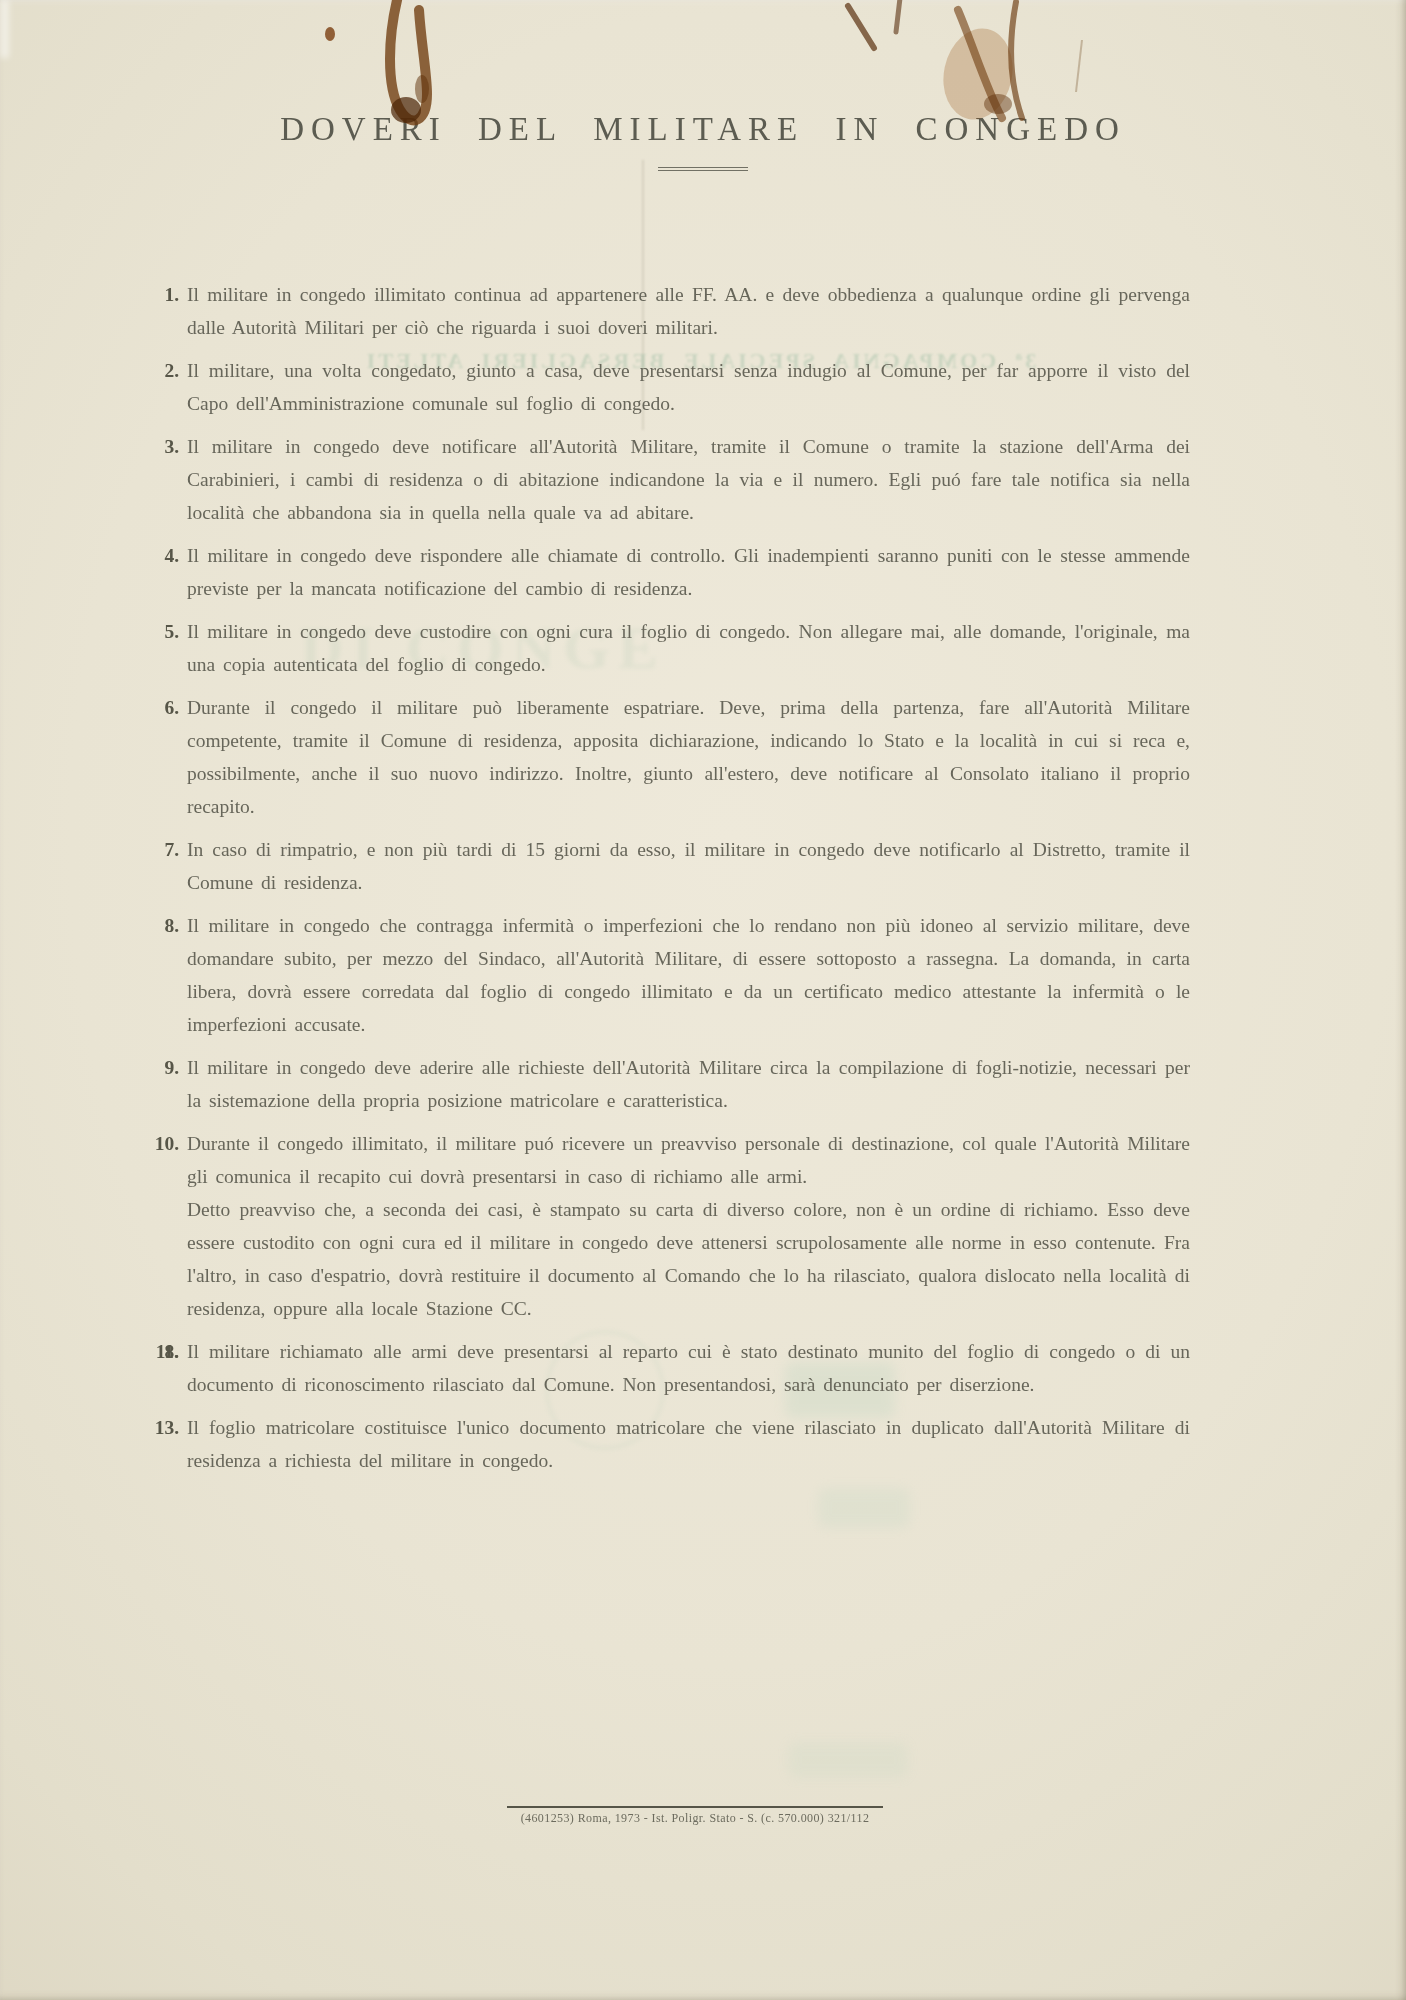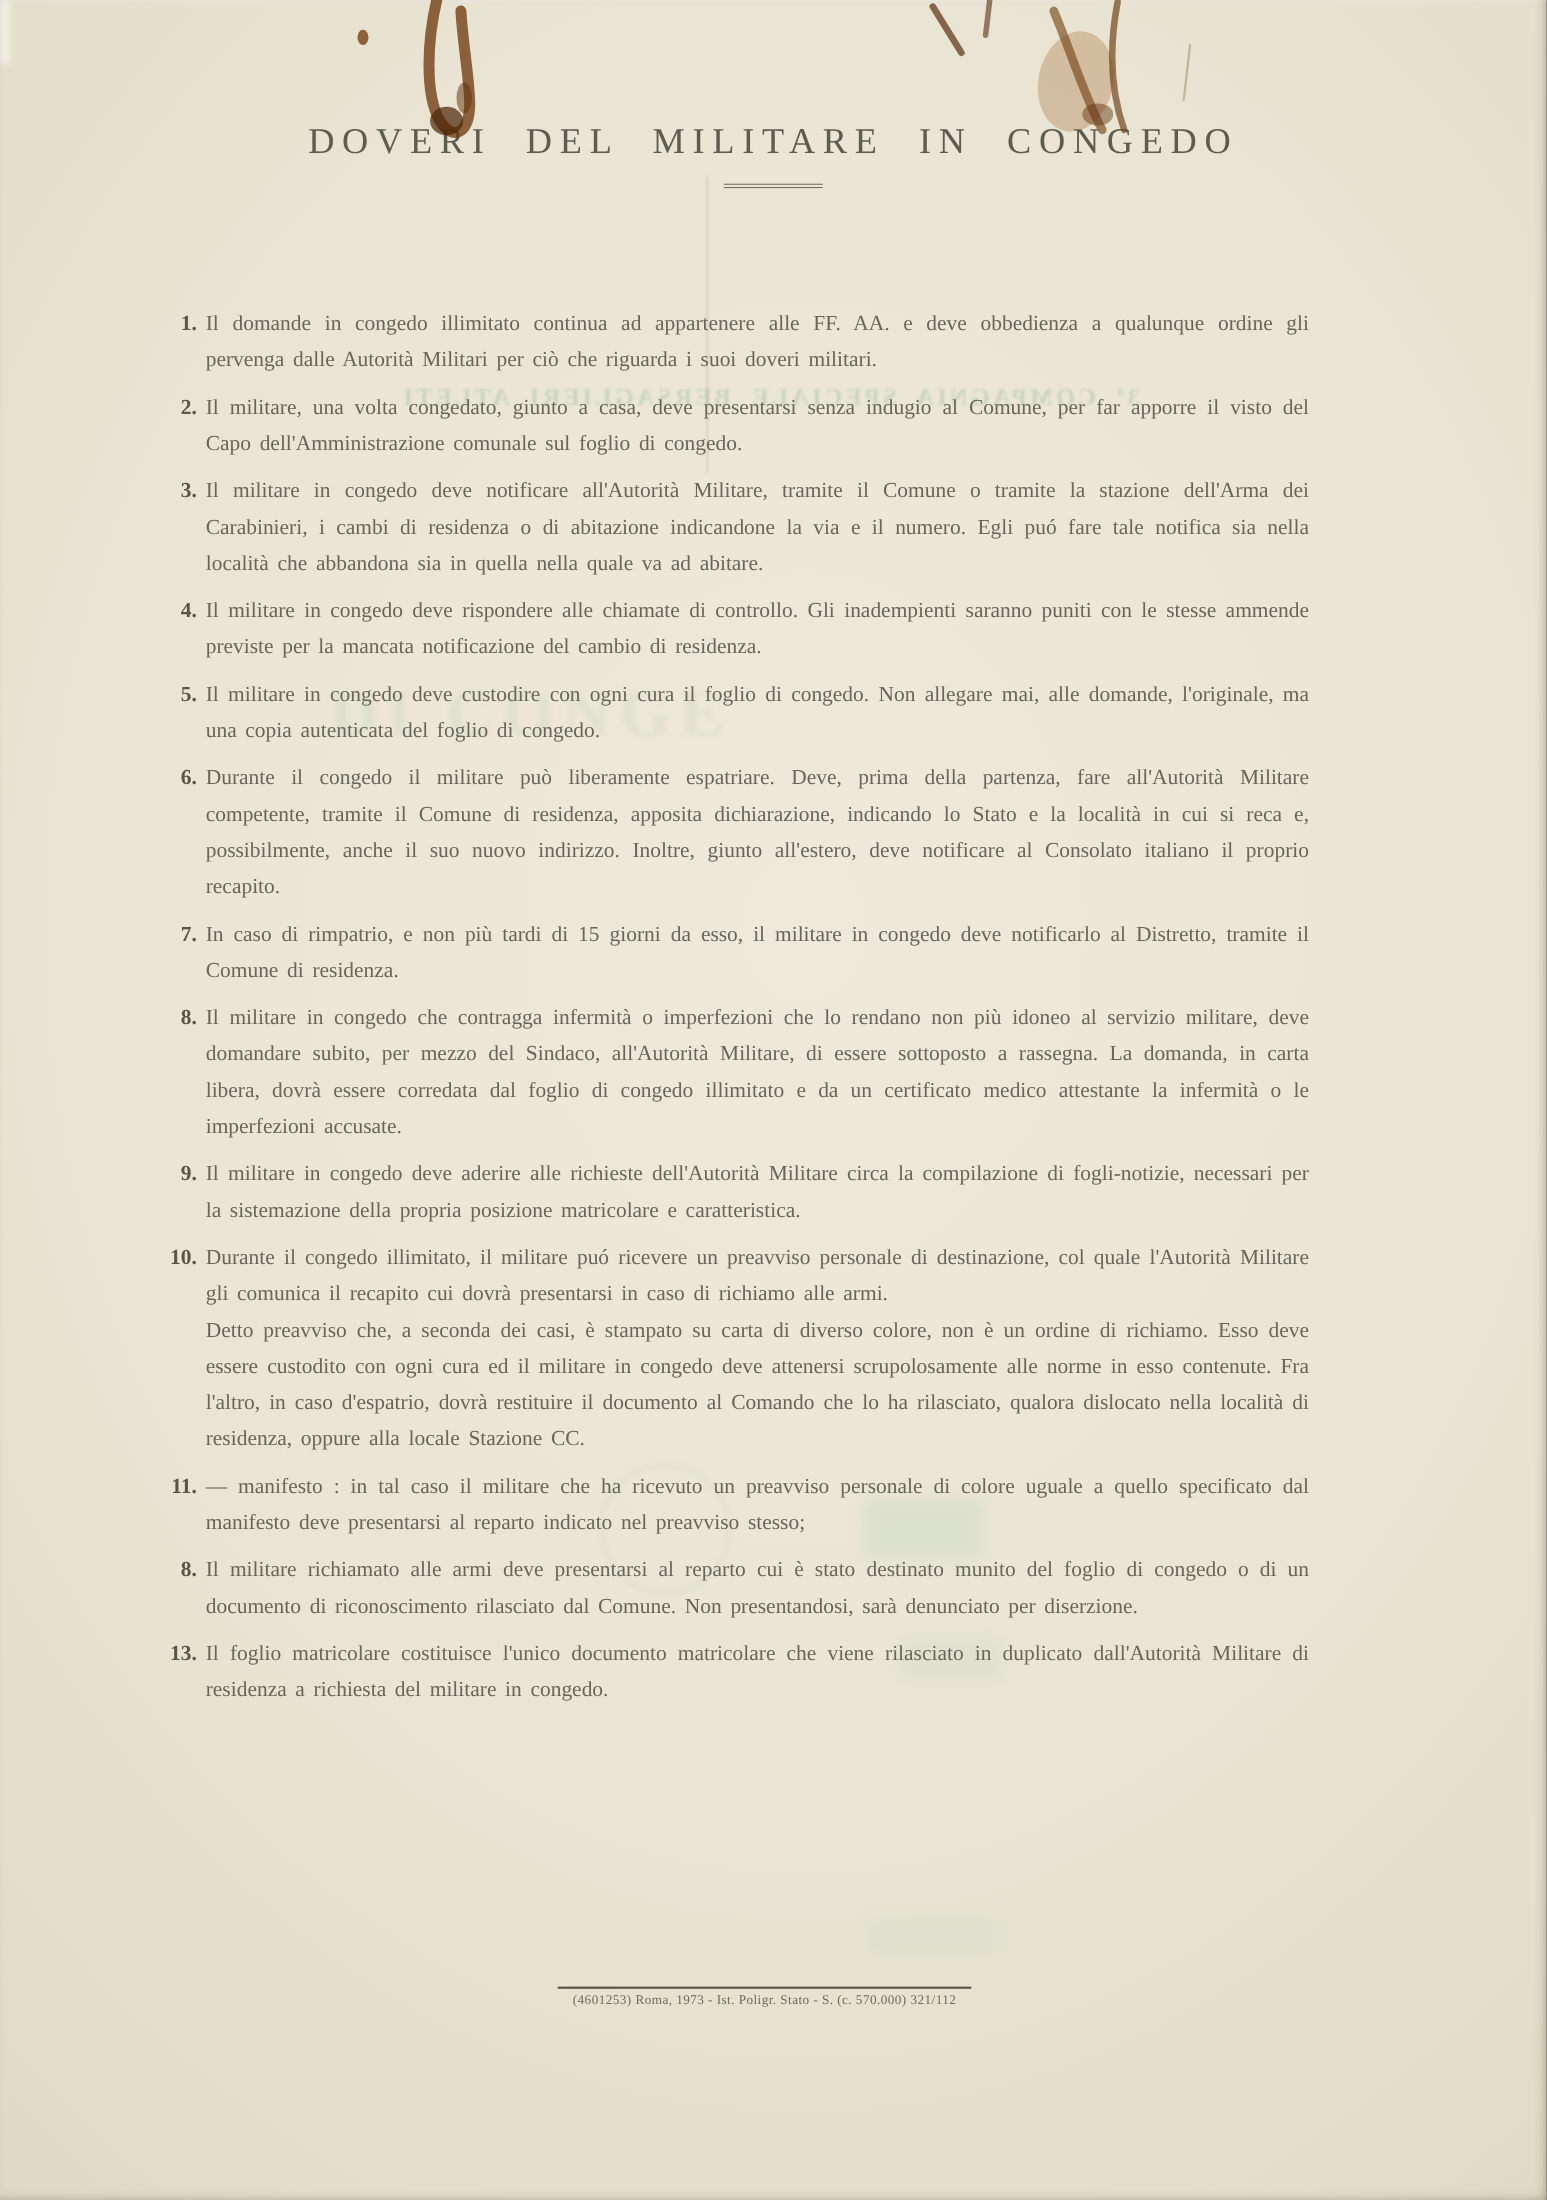--- a/index.html
+++ b/index.html
@@ -139,21 +139,21 @@
   <div class="smudge" style="left:788px;top:1742px;width:120px;height:36px;opacity:.12;"></div>
   <div class="stamp-ghost"></div>
 
   <div class="title">DOVERI DEL MILITARE IN CONGEDO</div>
   <div class="title-divider"></div>
 
   <div class="content">
 
     <div class="item">
       <span class="num">1.</span>
-      <p>Il domande in congedo illimitato continua ad appartenere alle FF. AA. e deve obbedienza a qualunque ordine gli pervenga dalle Autorità Militari per ciò che riguarda i suoi doveri militari.</p>
+      <p>Il militare in congedo illimitato continua ad appartenere alle FF. AA. e deve obbedienza a qualunque ordine gli pervenga dalle Autorità Militari per ciò che riguarda i suoi doveri militari.</p>
     </div>
 
     <div class="item">
       <span class="num">2.</span>
       <p>Il militare, una volta congedato, giunto a casa, deve presentarsi senza indugio al Comune, per far apporre il visto del Capo dell'Amministrazione comunale sul foglio di congedo.</p>
     </div>
 
     <div class="item">
       <span class="num">3.</span>
       <p>Il militare in congedo deve notificare all'Autorità Militare, tramite il Comune o tramite la stazione dell'Arma dei Carabinieri, i cambi di residenza o di abitazione indicandone la via e il numero. Egli puó fare tale notifica sia nella località che abbandona sia in quella nella quale va ad abitare.</p>
@@ -190,21 +190,20 @@
     </div>
 
     <div class="item">
       <span class="num">10.</span>
       <p>Durante il congedo illimitato, il militare puó ricevere un preavviso personale di destinazione, col quale l'Autorità Militare gli comunica il recapito cui dovrà presentarsi in caso di richiamo alle armi.</p>
       <p>Detto preavviso che, a seconda dei casi, è stampato su carta di diverso colore, non è un ordine di richiamo. Esso deve essere custodito con ogni cura ed il militare in congedo deve attenersi scrupolosamente alle norme in esso contenute. Fra l'altro, in caso d'espatrio, dovrà restituire il documento al Comando che lo ha rilasciato, qualora dislocato nella località di residenza, oppure alla locale Stazione CC.</p>
     </div>
 
     <div class="item">
       <span class="num">11.</span>
-      <p>— manifesto : in tal caso il militare che ha ricevuto un preavviso personale di colore uguale a quello specificato dal manifesto deve presentarsi al reparto indicato nel preavviso stesso;</p>
     </div>
 
     <div class="item">
       <span class="num">8.</span>
       <p>Il militare richiamato alle armi deve presentarsi al reparto cui è stato destinato munito del foglio di congedo o di un documento di riconoscimento rilasciato dal Comune. Non presentandosi, sarà denunciato per diserzione.</p>
     </div>
 
     <div class="item">
       <span class="num">13.</span>
       <p>Il foglio matricolare costituisce l'unico documento matricolare che viene rilasciato in duplicato dall'Autorità Militare di residenza a richiesta del militare in congedo.</p>

